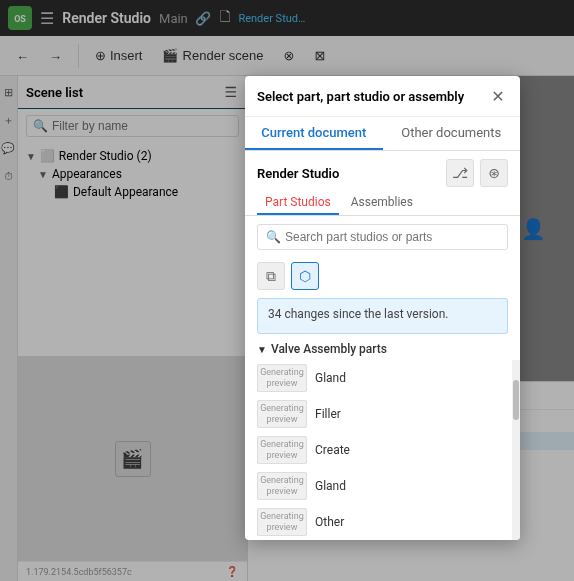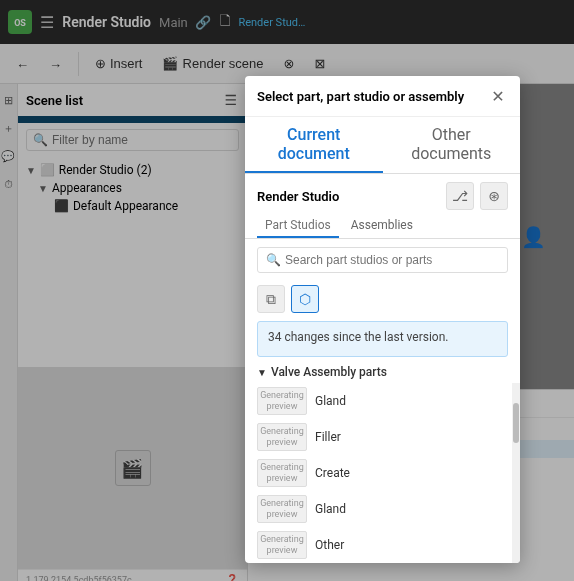--- a/index.html
+++ b/index.html
@@ -12,21 +12,21 @@
       overflow: hidden;
       position: relative;
     }
 
     
     .topbar {
       display: flex;
       align-items: center;
       background: #2d2d2d;
       color: white;
-      height: 44px;
+      height: 36px;
       padding: 0 8px;
       gap: 8px;
     }
     .topbar-logo {
       width: 24px;
       height: 24px;
       background: #4CAF50;
       border-radius: 4px;
       display: flex; align-items: center; justify-content: center;
       font-size: 10px; color: white; font-weight: bold;
@@ -83,21 +83,21 @@
       width: 230px;
       background: white;
       border-right: 1px solid #ddd;
       display: flex;
       flex-direction: column;
     }
     .scene-panel-header {
       display: flex;
       align-items: center;
       padding: 6px 8px;
-      border-bottom: 7px solid #0c4a6e;
+      border-bottom: 1px solid #0c4a6e;
       font-weight: 600;
       font-size: 13px;
       gap: 24px;
     }
     .scene-panel-header span { flex: 1; }
     .search-box {
       display: flex;
       align-items: center;
       margin: 6px 8px;
       border: 1px solid #ddd;
@@ -195,40 +195,40 @@
     .modal-header-title { flex: 1; font-weight: 600; font-size: 13px; }
     .modal-close {
       width: 20px; height: 20px; display: flex; align-items: center; justify-content: center;
       cursor: pointer; color: #666; font-size: 16px; border: none; background: transparent;
     }
     .modal-tabs {
       display: flex;
       border-bottom: 1px solid #ddd;
     }
     .modal-tab {
-      flex: 1; text-align: center; padding: 8px; font-size: 16px;
+      flex: 1; text-align: center; padding: 8px; font-size: 13px;
       cursor: pointer; color: #666; border-bottom: 2px solid transparent;
     }
     .modal-tab.active { color: #1976d2; border-bottom: 2px solid #1976d2; font-weight: 500; }
     .modal-doc-header {
       padding: 8px 12px 4px;
       font-weight: 600; font-size: 13px;
       display: flex; align-items: center; justify-content: space-between;
     }
     .modal-doc-sub { padding: 0 12px 6px; font-size: 11px; color: #666; }
     .modal-sub-tabs {
       display: flex;
       border-bottom: 1px solid #ddd;
       padding: 0 12px;
     }
     .modal-sub-tab {
       padding: 4px 8px; font-size: 12px; cursor: pointer;
       color: #666; border-bottom: 2px solid transparent; margin-right: 4px;
     }
-    .modal-sub-tab.active { color: #737373; border-bottom: 2px solid #1976d2; }
+    .modal-sub-tab.active { color: #ef4444; border-bottom: 2px solid #1976d2; }
     .modal-search {
       margin: 8px 12px;
       border: 1px solid #ddd;
       border-radius: 3px;
       padding: 5px 8px;
       display: flex; align-items: center; gap: 4px;
     }
     .modal-search input {
       border: none; outline: none; font-size: 12px; flex: 1; color: #999;
     }

